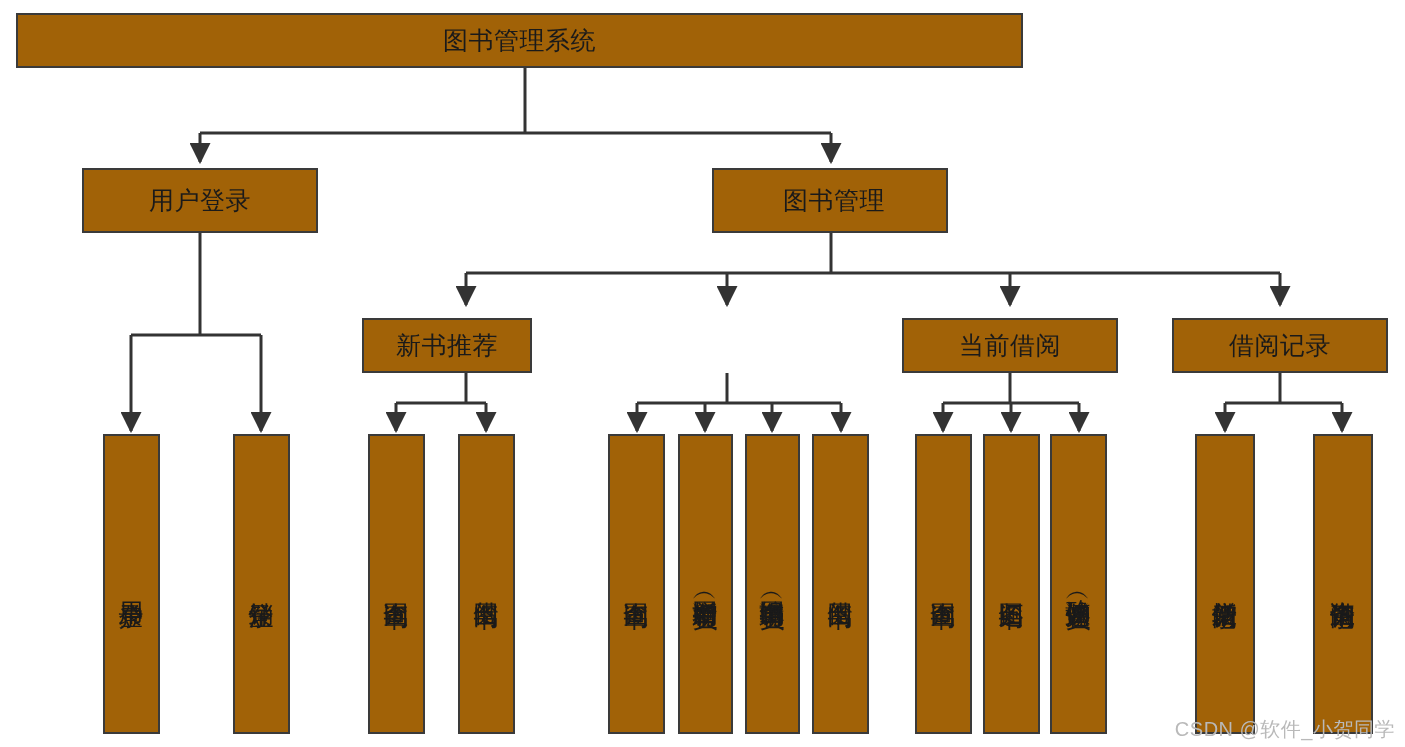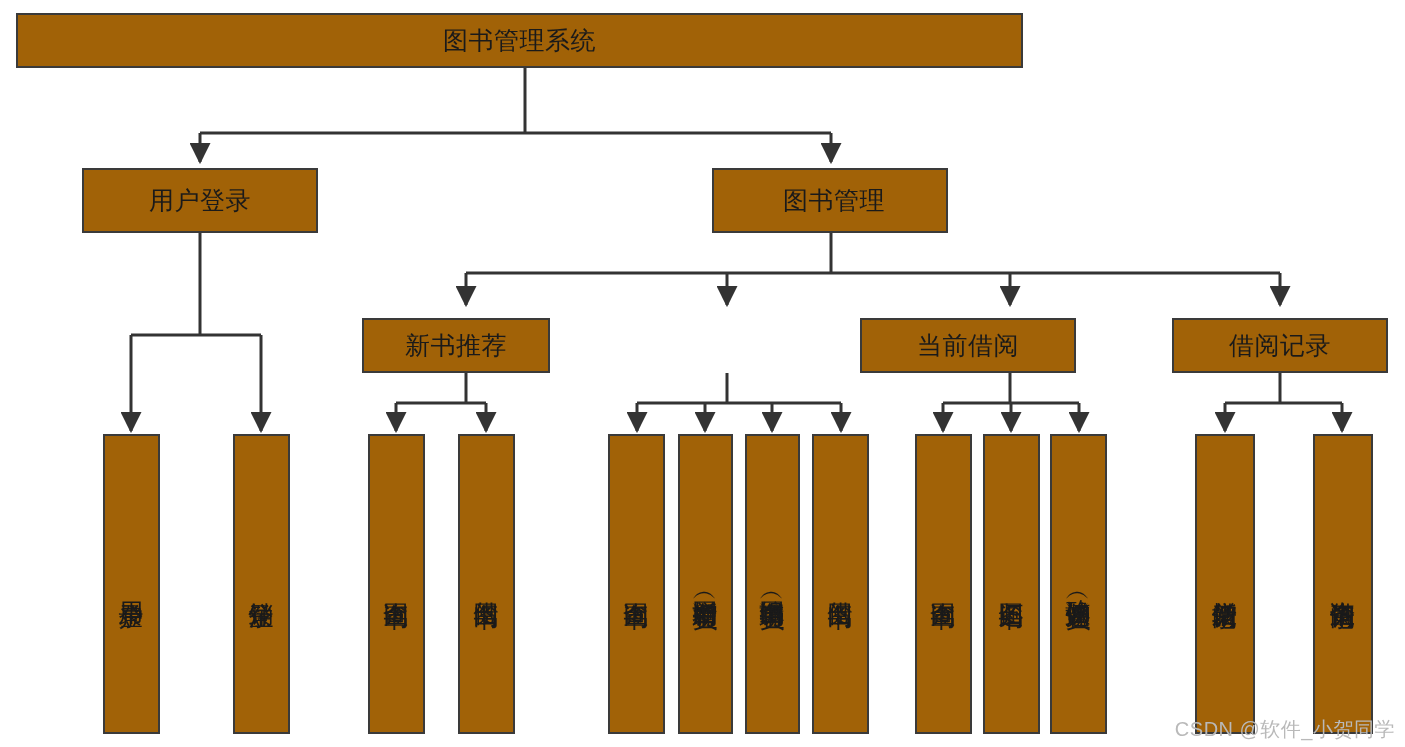--- a/index.html
+++ b/index.html
@@ -125,24 +125,24 @@
     <span class="htext">图书管理系统</span>
   </div>
 
   <div class="node h" style="left:82px; top:168px; width:236px; height:65px;">
     <span class="htext">用户登录</span>
   </div>
   <div class="node h" style="left:712px; top:168px; width:236px; height:65px;padding-left:8px;">
     <span class="htext">图书管理</span>
   </div>
 
-  <div class="node h" style="left:362px; top:318px; width:188px; height:55px;">
+  <div class="node h" style="left:362px; top:318px; width:170px; height:55px;">
     <span class="htext">新书推荐</span>
   </div>
-  <div class="node h" style="left:860px; top:318px; width:216px; height:55px;">
+  <div class="node h" style="left:902px; top:318px; width:216px; height:55px;">
     <span class="htext">当前借阅</span>
   </div>
   <div class="node h" style="left:1172px; top:318px; width:216px; height:55px;">
     <span class="htext">借阅记录</span>
   </div>
 
   <div class="node v" style="left:103px; top:434px; width:57px; height:300px;">
     <span class="vtext">用户登录</span>
   </div>
   <div class="node v" style="left:233px; top:434px; width:57px; height:300px;">

